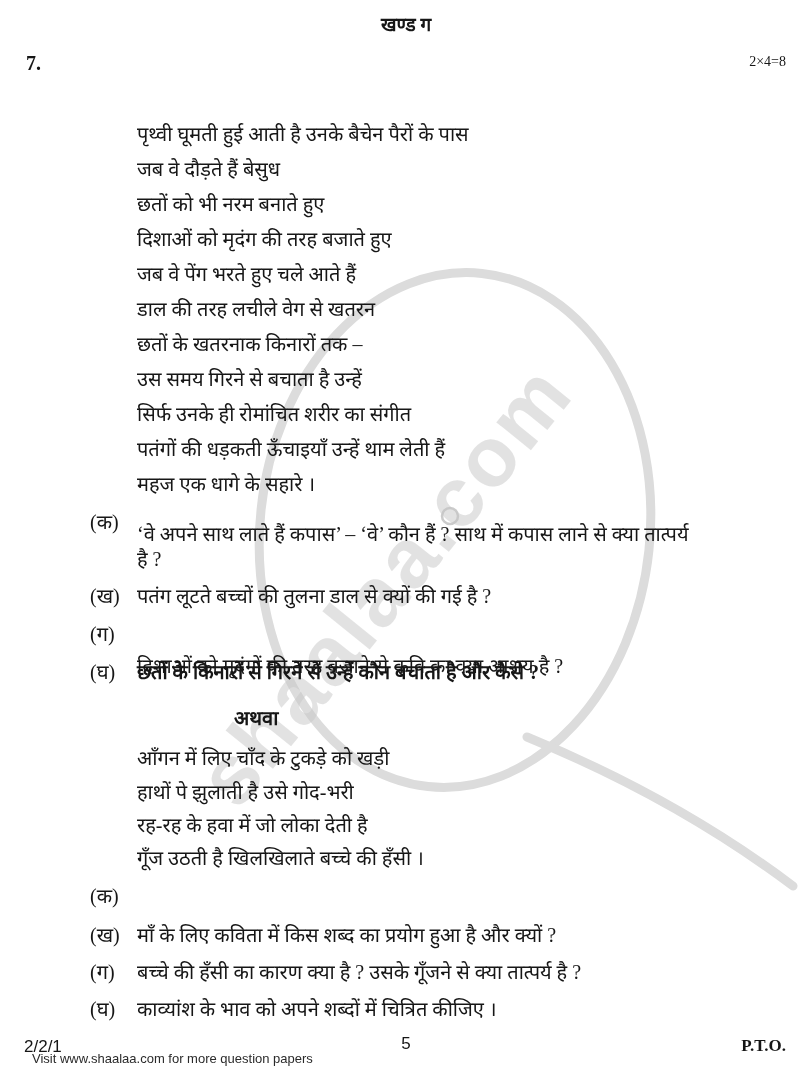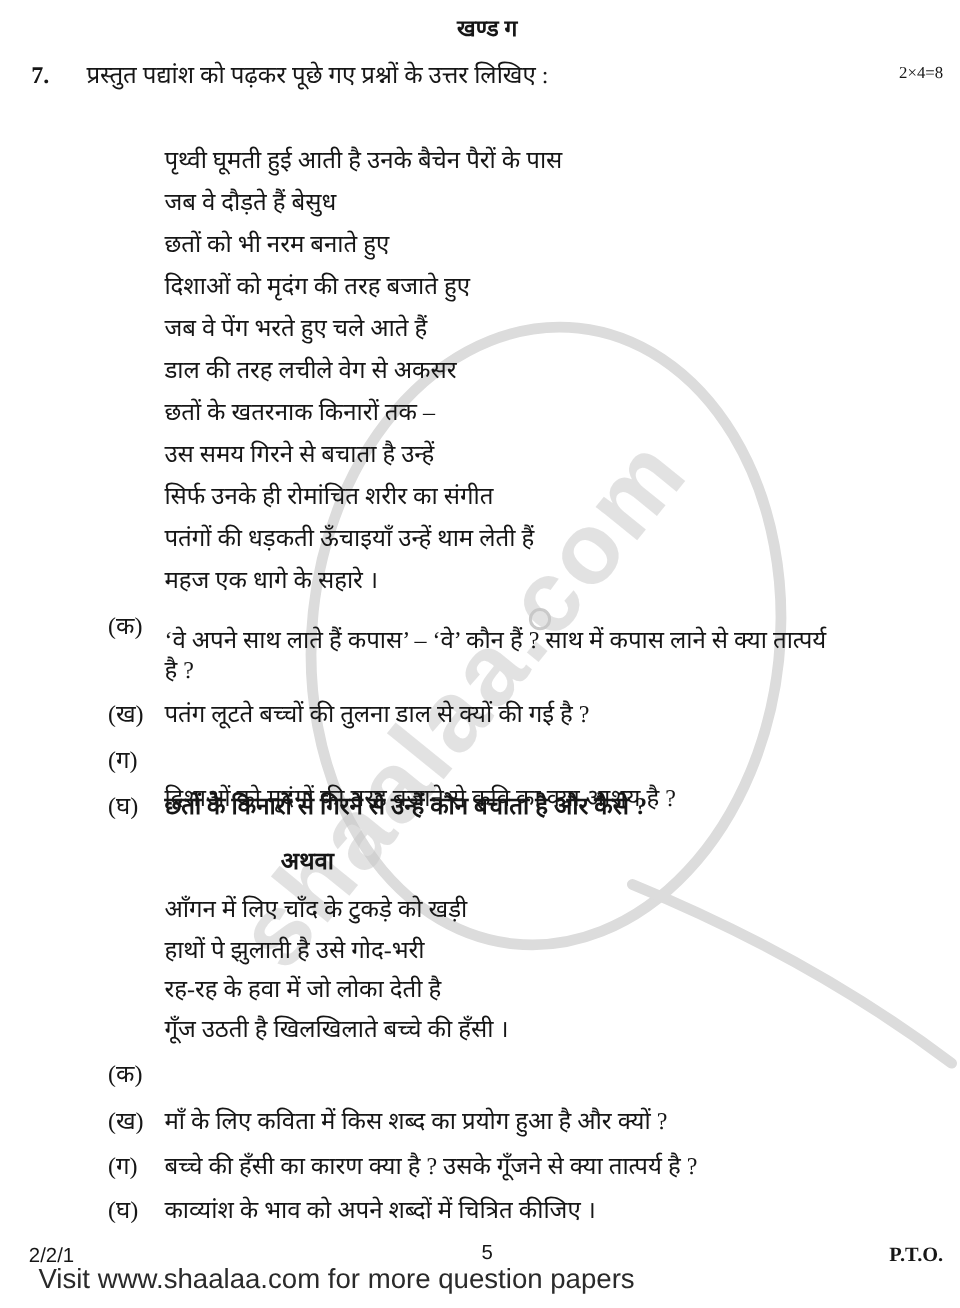--- a/index.html
+++ b/index.html
@@ -16,46 +16,45 @@
   .bold{font-weight:bold;}
   .center{left:0;right:0;text-align:center;}
   .poem{left:125px;}
   .sublabel{left:78px;}
   .subtext{left:125px;}
   .marks{right:14px;font-size:14px;}
   .sans{font-family:"Liberation Sans","DejaVu Sans",sans-serif;}
   .footer-left{left:12px;top:1037px;font-size:17px;}
   .footer-center{left:0;right:0;top:1034px;text-align:center;font-size:17px;}
   .footer-right{right:14px;top:1036px;font-size:17px;font-weight:bold;}
-  .promo{left:20px;top:1052px;font-size:23px;color:#2a2a2a;}
+  .promo{left:20px;top:1052px;font-size:13px;color:#2a2a2a;}
 </style>
 </head>
 <body>
 
 <div class="page">
 
   <svg class="wm" width="800" height="1090" viewBox="0 0 800 1090">
     <ellipse cx="455" cy="530" rx="195" ry="258" transform="rotate(6 455 530)" fill="none" stroke="#dcdcdc" stroke-width="9"></ellipse>
     <path d="M 527 737 Q 676 798 793 886" fill="none" stroke="#dcdcdc" stroke-width="9" stroke-linecap="round"></path>
     <circle cx="450" cy="516" r="8" fill="none" stroke="#cbcbcb" stroke-width="2.5"></circle>
     <text x="238" y="812" transform="rotate(-51 238 812)" font-family="Liberation Sans, DejaVu Sans, sans-serif" font-weight="700" font-size="84" letter-spacing="3" fill="#c7c7c7" opacity="0.5">shaalaa.com</text>
   </svg>
 
   <div class="txt center bold" style="top:14px;font-size:19px;">खण्ड ग</div>
 
   <div class="txt bold" style="left:14px;top:52px;">7.</div>
-  <div class="txt" style="left:60px;top:52px;">प्रस्तुत पद्यांश को पढ़कर पूछे गए प्रश्नों के उत्तर लिखिए :</div>
   <div class="txt marks" style="top:54px;">2×4=8</div>
 
   <div class="txt poem" style="top:123px;">पृथ्वी घूमती हुई आती है उनके बैचेन पैरों के पास</div>
   <div class="txt poem" style="top:158px;">जब वे दौड़ते हैं बेसुध</div>
   <div class="txt poem" style="top:193px;">छतों को भी नरम बनाते हुए</div>
   <div class="txt poem" style="top:228px;">दिशाओं को मृदंग की तरह बजाते हुए</div>
   <div class="txt poem" style="top:263px;">जब वे पेंग भरते हुए चले आते हैं</div>
-  <div class="txt poem" style="top:298px;">डाल की तरह लचीले वेग से अकसर</div>
+  <div class="txt poem" style="top:298px;">डाल की तरह लचीले वेग से खतरन</div>
   <div class="txt poem" style="top:333px;">छतों के खतरनाक किनारों तक –</div>
   <div class="txt poem" style="top:368px;">उस समय गिरने से बचाता है उन्हें</div>
   <div class="txt poem" style="top:403px;">सिर्फ उनके ही रोमांचित शरीर का संगीत</div>
   <div class="txt poem" style="top:438px;">पतंगों की धड़कती ऊँचाइयाँ उन्हें थाम लेती हैं</div>
   <div class="txt poem" style="top:473px;">महज एक धागे के सहारे ।</div>
 
   <div class="txt sublabel" style="top:511px;">(क)</div>
   <div class="txt subtext" style="top:511px;margin-top:12px;">‘वे अपने साथ लाते हैं कपास’ – ‘वे’ कौन हैं ? साथ में कपास लाने से क्या तात्पर्य</div>
   <div class="txt subtext" style="top:548px;">है ?</div>
 

